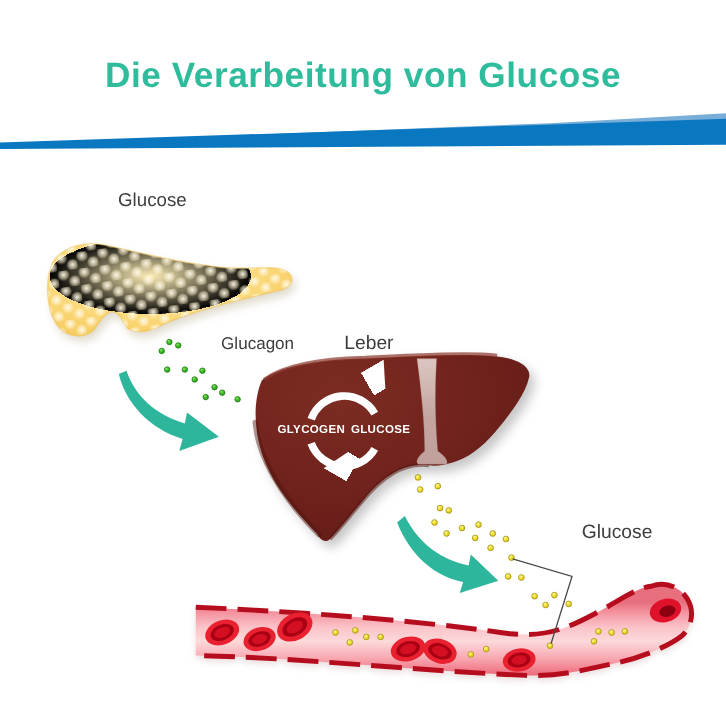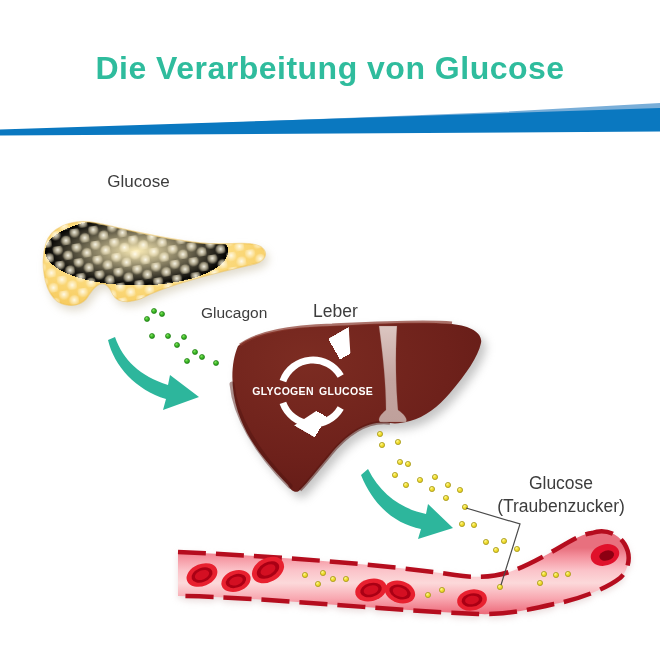--- a/index.html
+++ b/index.html
@@ -230,16 +230,15 @@
   <div id="glucagon-label" class="lbl">Glucagon</div>
 
   <div id="leber-label" class="lbl">Leber</div>
 
   <div id="glycogen-txt" class="cycle-txt">GLYCOGEN</div>
   <div id="glucose-cycle-txt" class="cycle-txt">GLUCOSE</div>
 
 
   <div id="glucose-label" class="lbl">
     <div>Glucose</div>
-    <div>(Traubenzucker)</div>
   </div>
 
 </div>
 
 </body></html>

